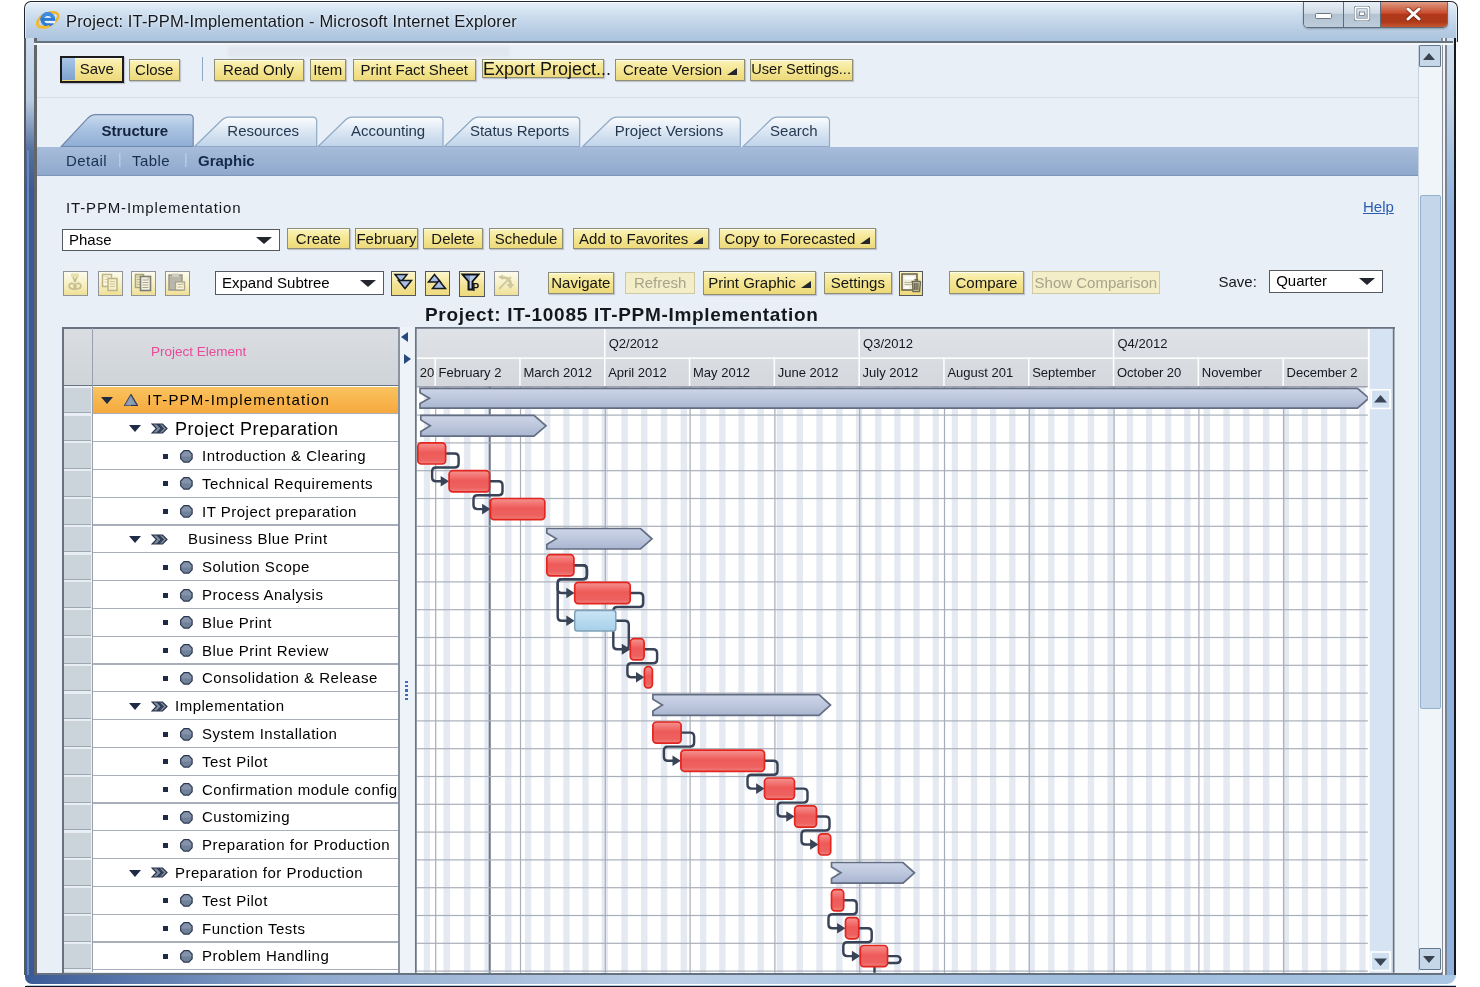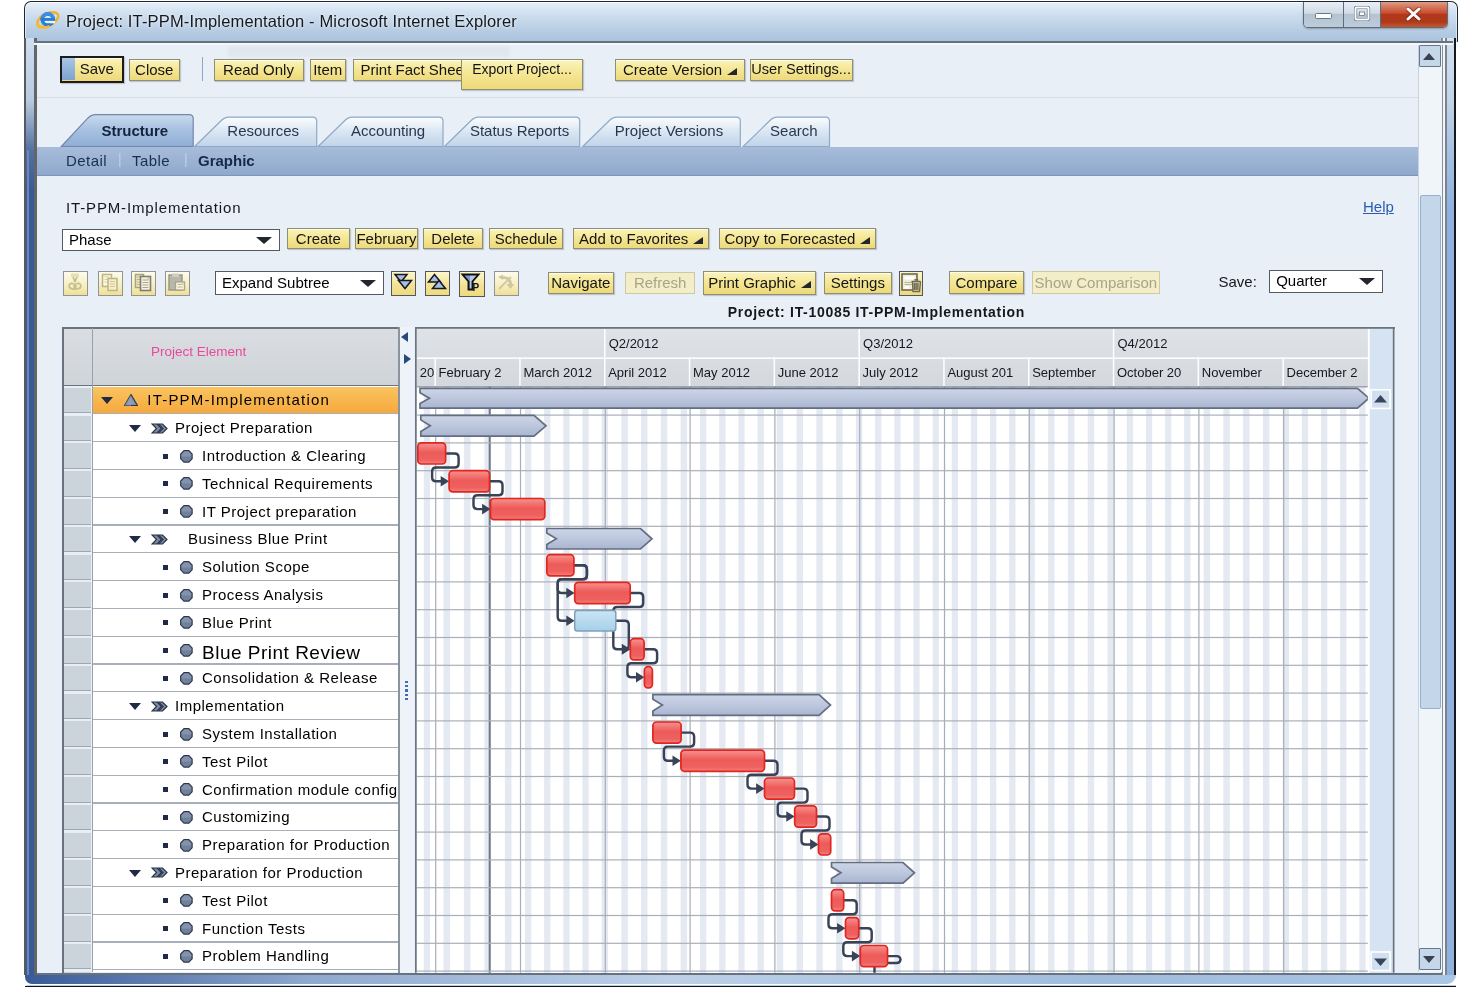--- a/index.html
+++ b/index.html
@@ -63,21 +63,21 @@
       <path d="M2 2 L13 12 M13 2 L2 12" stroke="#fcfcfc" stroke-width="3" stroke-linecap="round"></path>
     </svg>
 </div>
 <div class="yb" style="left:59.5px;top:56.4px;width:64.5px;height:26.5px;border:2.2px solid #1c1c1c;line-height:22px;font-size:15px;padding-left:10px">
 <span style="position:absolute;left:0;top:0;width:13.5px;height:22.1px;background:linear-gradient(#a8c6e8,#7fa3cc)"></span>Save</div>
 <div class="yb" style="left:128.5px;top:59px;width:51.5px;height:21.5px;line-height:19.5px;font-size:15px">Close</div>
 <div style="position:absolute;left:202px;top:57px;width:1.4px;height:24px;background:#8fa8c8"></div>
 <div class="yb" style="left:213.5px;top:59px;width:90px;height:21.5px;line-height:19.5px;font-size:15px">Read Only</div>
 <div class="yb" style="left:309.5px;top:59px;width:36.5px;height:21.5px;line-height:19.5px;font-size:15px">Item</div>
 <div class="yb" style="left:353px;top:59px;width:122.5px;height:21.5px;line-height:19.5px;font-size:15px">Print Fact Sheet</div>
-<div class="yb" style="left:461px;top:59px;width:122px;height:31px;line-height:19.5px;font-size:14px">Export Project...</div>
+<div class="yb" style="left:482px;top:59px;width:122px;height:19px;line-height:19.5px;font-size:18px">Export Project...</div>
 <div class="yb" style="left:614.8px;top:59px;width:130.5px;height:21.5px;line-height:19.5px;font-size:15px">Create Version<span class="mk"></span></div>
 <div class="yb" style="left:749.6px;top:59px;width:103px;height:21.5px;line-height:19.5px;font-size:14.6px">User Settings...</div>
 <div style="position:absolute;left:36.6px;top:96.5px;width:1381px;height:1.2px;background:#d5dce5"></div>
 <div class="sel" style="left:62px;top:229px;width:217.5px;height:21.5px;line-height:19.5px">Phase<span class="sar"></span></div>
 <div class="yb" style="left:287px;top:228px;width:62.7px;height:21px;line-height:19px;font-size:15px">Create</div>
 <div class="yb" style="left:354.6px;top:228px;width:63.7px;height:21px;line-height:19px;font-size:15px">February</div>
 <div class="yb" style="left:423.2px;top:228px;width:59.7px;height:21px;line-height:19px;font-size:15px">Delete</div>
 <div class="yb" style="left:488.8px;top:228px;width:74.5px;height:21px;line-height:19px;font-size:15px">Schedule</div>
 <div class="yb" style="left:573px;top:228px;width:136.4px;height:21px;line-height:19px;font-size:15px">Add to Favorites<span class="mk"></span></div>
 <div class="yb" style="left:718.8px;top:228px;width:157.3px;height:21px;line-height:19px;font-size:15px">Copy to Forecasted<span class="mk"></span></div>
@@ -138,21 +138,21 @@
       <rect x="2" y="2" width="15" height="16" fill="#efecd9" stroke="#6e6a50" stroke-width="1.6"></rect>
       <rect x="4.5" y="4.5" width="10" height="3" fill="#ffffff"></rect>
       <path d="M4.5 10.5 h10 M4.5 12.5 h10" stroke="#b8b49a" stroke-width="1"></path>
       <rect x="4.5" y="14" width="4.5" height="2.8" fill="#ffffff"></rect>
       <path d="M11.5 9.5 h9 M12.5 9.5 L13 19.5 h6.5 L20.5 9.5 M14.5 11 v7 M16.2 11 v7 M17.9 11 v7 M14.5 7.8 h3 v1.7" stroke="#6e6a50" stroke-width="1.4" fill="#ddd8be"></path>
     </svg></div>
 <div class="yb" style="left:948.9px;top:271px;width:75px;height:23px;line-height:21px;font-size:15px">Compare</div>
 <div class="ybd" style="left:1032px;top:271px;width:127.7px;height:23px;line-height:21px;font-size:15px">Show Comparison</div>
 <div style="position:absolute;left:1218.5px;top:273px;font-size:15px;color:#14181e">Save:</div>
 <div class="sel" style="left:1269.2px;top:270px;width:113.5px;height:22.5px;line-height:20.5px">Quarter<span class="sar"></span></div>
-<div style="position:absolute;left:425px;top:304px;width:600px;text-align:right;font-size:14px;font-weight:bold;letter-spacing:0.7px;color:#14181e">Project: IT-10085 IT-PPM-Implementation</div>
+<div style="position:absolute;left:425px;top:304px;width:600px;text-align:left;font-size:19px;font-weight:bold;letter-spacing:0.7px;color:#14181e">Project: IT-10085 IT-PPM-Implementation</div>
 <svg style="position:absolute;left:43px;top:110px" width="900" height="37" viewBox="0 0 900 37" font-family="Liberation Sans, sans-serif">
     <defs>
 <linearGradient id="ti" x1="0" y1="0" x2="0" y2="1">
  <stop offset="0" stop-color="#fbfdfe"></stop>
         <stop offset=".5" stop-color="#d9e5f2"></stop>
         <stop offset="1" stop-color="#c0d4ea"></stop>
 </linearGradient>
 <linearGradient id="ta" x1="0" y1="0" x2="0" y2="1">
  <stop offset="0" stop-color="#c9dbee"></stop>
         <stop offset=".45" stop-color="#a9c2e1"></stop>
@@ -192,21 +192,21 @@
     <polygon points="7,0.5 7,12 0.5,11.5" fill="#93a2b8" opacity=".55"></polygon>
   </svg>
 <div style="position:absolute;left:147.3px;top:391.3px;width:250.0px;height:18px;overflow:hidden;white-space:nowrap;font-size:15px;letter-spacing:1.2px;color:#000">IT-PPM-Implementation</div>
 <div style="position:absolute;left:64.2px;top:414.6px;width:27.299999999999997px;height:26.6px;background:#cbd3db;border-top:1px solid #e9edf1;border-bottom:1px solid #9fa7b2;box-sizing:border-box"></div>
 <div style="position:absolute;left:93px;top:441.0px;width:305.3px;height:1.2px;background:#a9afb9"></div>
 <div style="position:absolute;left:128.9px;top:425.2px;width:0;height:0;border:6.5px solid transparent;border-top:7.5px solid #1f2a44;border-bottom:none"></div>
 <svg style="position:absolute;left:151.4px;top:422.5px" width="17" height="11">
     <path d="M1 1 h5 l4.5 4.5 -4.5 4.5 h-5 l4.5 -4.5 z" fill="#7b8ba1" stroke="#28334a" stroke-width="1.2"></path>
     <path d="M7.5 1 h4 l4.5 4.5 -4.5 4.5 h-4 l4.5 -4.5 z" fill="#7b8ba1" stroke="#28334a" stroke-width="1.2"></path>
   </svg>
-<div style="position:absolute;left:175px;top:419.1px;width:222.3px;height:18px;overflow:hidden;white-space:nowrap;font-size:15px;letter-spacing:0.5px;color:#000">Project Preparation</div>
+<div style="position:absolute;left:175px;top:419.1px;width:222.3px;height:18px;overflow:hidden;white-space:nowrap;font-size:18px;letter-spacing:0.5px;color:#000">Project Preparation</div>
 <div style="position:absolute;left:64.2px;top:442.4px;width:27.299999999999997px;height:26.6px;background:#cbd3db;border-top:1px solid #e9edf1;border-bottom:1px solid #9fa7b2;box-sizing:border-box"></div>
 <div style="position:absolute;left:93px;top:468.8px;width:305.3px;height:1.2px;background:#a9afb9"></div>
 <div style="position:absolute;left:162.8px;top:453.5px;width:5px;height:5px;background:#1f2a44"></div>
 <svg style="position:absolute;left:180.2px;top:449.5px" width="13" height="13">
     <polygon points="4,0.7 8.8,0.7 12.1,4 12.1,8.8 8.8,12.1 4,12.1 0.7,8.8 0.7,4" fill="#70819a" stroke="#2a3650" stroke-width="1.2"></polygon>
     <polygon points="4.4,1.6 8.4,1.6 11.2,4.4 11.2,6.4 1.6,6.4 1.6,4.4" fill="#8493a9"></polygon>
   </svg>
 <div style="position:absolute;left:202px;top:446.9px;width:195.3px;height:18px;overflow:hidden;white-space:nowrap;font-size:15px;letter-spacing:0.5px;color:#000">Introduction &amp; Clearing</div>
 <div style="position:absolute;left:64.2px;top:470.2px;width:27.299999999999997px;height:26.6px;background:#cbd3db;border-top:1px solid #e9edf1;border-bottom:1px solid #9fa7b2;box-sizing:border-box"></div>
 <div style="position:absolute;left:93px;top:496.6px;width:305.3px;height:1.2px;background:#a9afb9"></div>
@@ -256,21 +256,21 @@
     <polygon points="4.4,1.6 8.4,1.6 11.2,4.4 11.2,6.4 1.6,6.4 1.6,4.4" fill="#8493a9"></polygon>
   </svg>
 <div style="position:absolute;left:202px;top:613.7px;width:195.3px;height:18px;overflow:hidden;white-space:nowrap;font-size:15px;letter-spacing:0.5px;color:#000">Blue Print</div>
 <div style="position:absolute;left:64.2px;top:637.0px;width:27.299999999999997px;height:26.6px;background:#cbd3db;border-top:1px solid #e9edf1;border-bottom:1px solid #9fa7b2;box-sizing:border-box"></div>
 <div style="position:absolute;left:93px;top:663.4px;width:305.3px;height:1.2px;background:#a9afb9"></div>
 <div style="position:absolute;left:162.8px;top:648.1px;width:5px;height:5px;background:#1f2a44"></div>
 <svg style="position:absolute;left:180.2px;top:644.1px" width="13" height="13">
     <polygon points="4,0.7 8.8,0.7 12.1,4 12.1,8.8 8.8,12.1 4,12.1 0.7,8.8 0.7,4" fill="#70819a" stroke="#2a3650" stroke-width="1.2"></polygon>
     <polygon points="4.4,1.6 8.4,1.6 11.2,4.4 11.2,6.4 1.6,6.4 1.6,4.4" fill="#8493a9"></polygon>
   </svg>
-<div style="position:absolute;left:202px;top:641.5px;width:195.3px;height:18px;overflow:hidden;white-space:nowrap;font-size:19px;letter-spacing:0.5px;color:#000">Blue Print Review</div>
+<div style="position:absolute;left:202px;top:641.5px;width:195.3px;height:18px;overflow:hidden;white-space:nowrap;font-size:15px;letter-spacing:0.5px;color:#000">Blue Print Review</div>
 <div style="position:absolute;left:64.2px;top:664.8px;width:27.299999999999997px;height:26.6px;background:#cbd3db;border-top:1px solid #e9edf1;border-bottom:1px solid #9fa7b2;box-sizing:border-box"></div>
 <div style="position:absolute;left:93px;top:691.2px;width:305.3px;height:1.2px;background:#a9afb9"></div>
 <div style="position:absolute;left:162.8px;top:675.9px;width:5px;height:5px;background:#1f2a44"></div>
 <svg style="position:absolute;left:180.2px;top:671.9px" width="13" height="13">
     <polygon points="4,0.7 8.8,0.7 12.1,4 12.1,8.8 8.8,12.1 4,12.1 0.7,8.8 0.7,4" fill="#70819a" stroke="#2a3650" stroke-width="1.2"></polygon>
     <polygon points="4.4,1.6 8.4,1.6 11.2,4.4 11.2,6.4 1.6,6.4 1.6,4.4" fill="#8493a9"></polygon>
   </svg>
 <div style="position:absolute;left:202px;top:669.3px;width:195.3px;height:18px;overflow:hidden;white-space:nowrap;font-size:15px;letter-spacing:0.5px;color:#000">Consolidation &amp; Release</div>
 <div style="position:absolute;left:64.2px;top:692.6px;width:27.299999999999997px;height:26.6px;background:#cbd3db;border-top:1px solid #e9edf1;border-bottom:1px solid #9fa7b2;box-sizing:border-box"></div>
 <div style="position:absolute;left:93px;top:719.0px;width:305.3px;height:1.2px;background:#a9afb9"></div>

